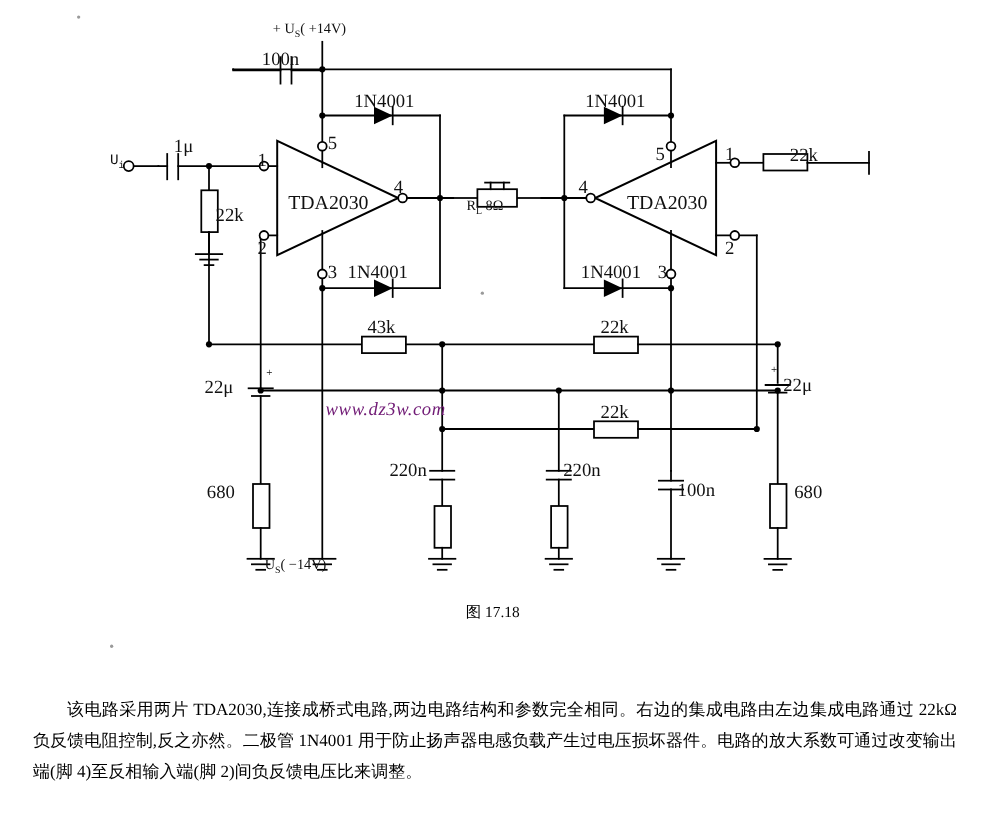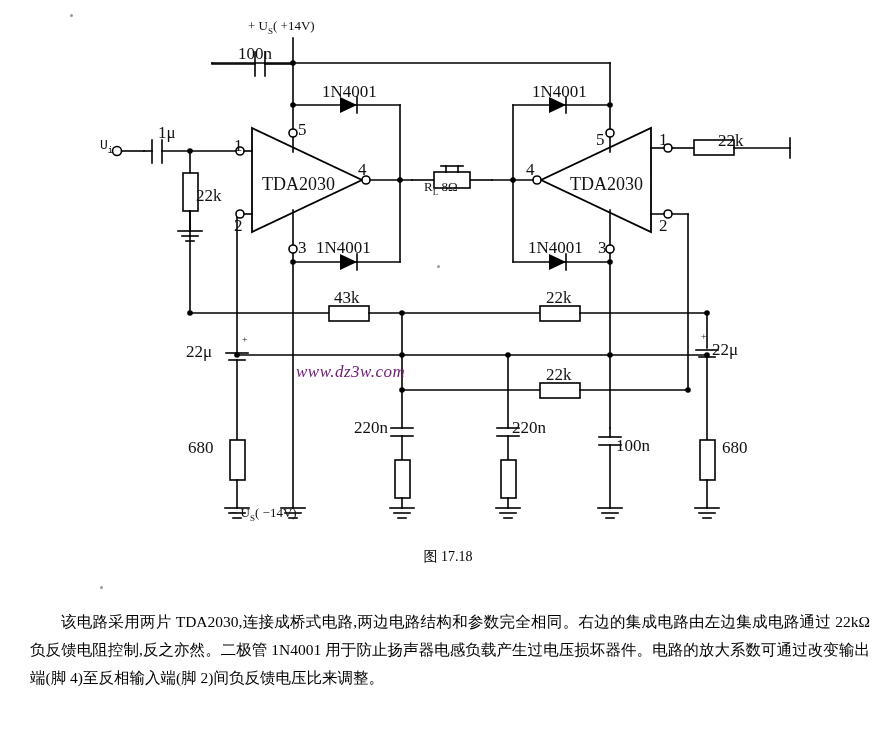--- a/index.html
+++ b/index.html
@@ -12,21 +12,21 @@
     overflow:hidden;
   }
   #sheet{position:relative;width:772px;height:750px;}
   svg#schematic{position:absolute;left:0;top:0;width:896px;height:600px;}
   .lbl{position:absolute;font-family:"Liberation Serif", serif;font-size:13px;color:#111;white-space:nowrap;}
   .lbl.small{font-size:17px;}
   .lbl.tiny{font-size:10px;}
   .lbl.ic{font-size:18px;}
   .figcap{position:absolute;left:0;top:548px;width:896px;text-align:center;font-size:14px;}
   .body-text{
-    position:absolute;left:30px;top:608px;width:840px;
+    position:absolute;left:30px;top:632px;width:840px;
     font-size:15.5px;line-height:28px;text-align:justify;
   }
   .body-text p{margin:0;text-indent:2em;}
   .wm{
     position:absolute;left:296px;top:362px;
     font-family:"Liberation Serif", serif;
     font-size:17px;font-style:italic;color:#701a75;
     letter-spacing:.5px;
   }
   .sub{font-size:9px;vertical-align:sub;}

